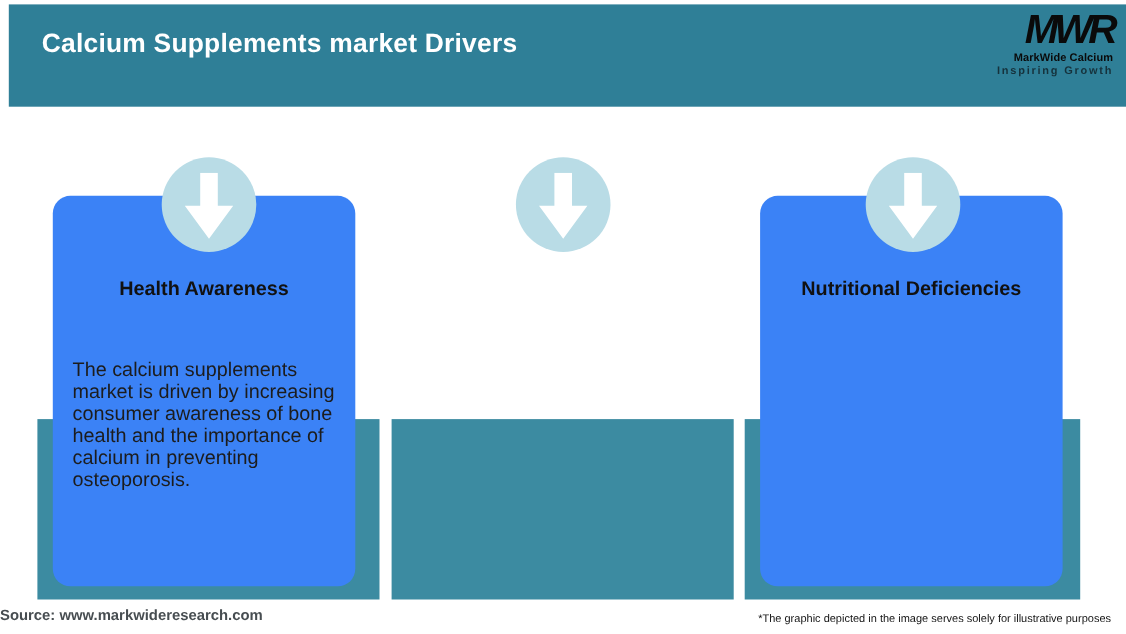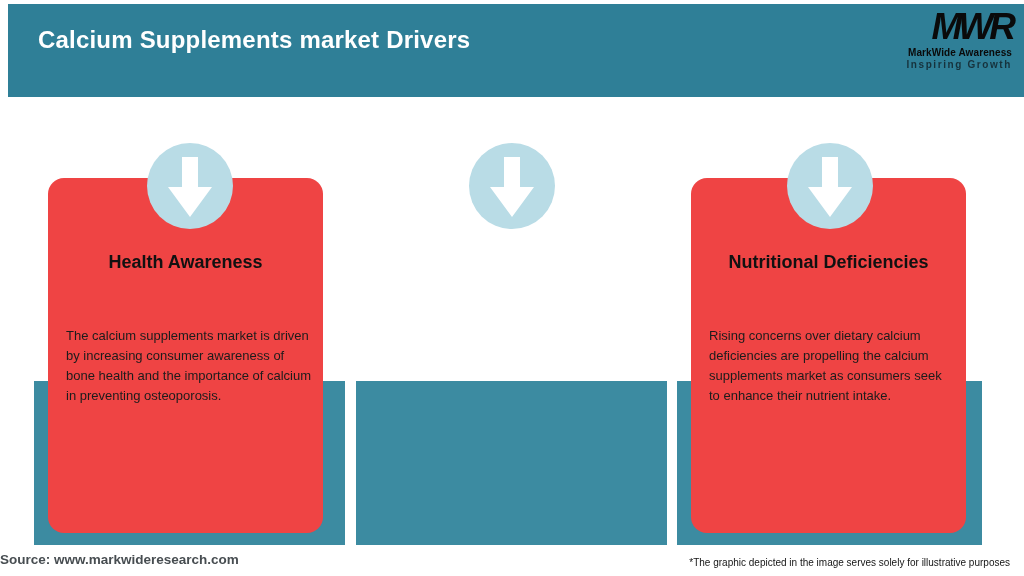--- a/index.html
+++ b/index.html
@@ -64,21 +64,21 @@
   .band {
     position: absolute;
     left: 0; top: 238px;
     width: 100%; height: 164px;
     background: #3c8ba1;
   }
   .card {
     position: absolute;
     left: 14px; top: 35px;
     width: 275px; height: 355px;
-    background: #ef4444;
+    background: #3b82f6;
     border-radius: 16px;
   }
   .col-3 .card { left: 14px; }
   .circle {
     position: absolute;
     left: 50%; top: 0;
     transform: translateX(-50%);
     width: 86px; height: 86px;
     border-radius: 50%;
     background: #b9dce6;
@@ -91,21 +91,21 @@
     position: absolute;
     top: 74px; left: 0; right: 0;
     text-align: center;
     font-size: 18px;
     font-weight: bold;
     color: #111111;
   }
   .card-desc {
     position: absolute;
     top: 148px; left: 18px; right: 10px;
-    font-size: 13px;
+    font-size: 18px;
     line-height: 20px;
     color: #1c1c1c;
   }
 
   
   .source {
     position: absolute;
     left: 0; right: 0; top: 552px;
     text-align: left;
     font-size: 13.5px;
@@ -119,21 +119,21 @@
     color: #141414;
   }
 </style>
 </head>
 <body>
 
 <div class="header">
   <div class="header-title">Calcium Supplements market Drivers</div>
   <div class="logo">
     <div class="logo-monogram">MWR</div>
-    <div class="logo-name">MarkWide Awareness</div>
+    <div class="logo-name">MarkWide Calcium</div>
     <div class="logo-tagline">Inspiring Growth</div>
   </div>
 </div>
 
 <div class="column col-1">
   <div class="band"></div>
   <div class="card">
     <div class="card-title">Health Awareness</div>
     <div class="card-desc">The calcium supplements market is driven by increasing consumer awareness of bone health and the importance of calcium in preventing osteoporosis.</div>
   </div>
@@ -150,21 +150,20 @@
     <svg width="48" height="62" viewBox="0 0 48 62">
       <path d="M16 0 H32 V30 H46 L24 60 L2 30 H16 Z" fill="#ffffff"></path>
     </svg>
   </div>
 </div>
 
 <div class="column col-3">
   <div class="band"></div>
   <div class="card">
     <div class="card-title">Nutritional Deficiencies</div>
-    <div class="card-desc">Rising concerns over dietary calcium deficiencies are propelling the calcium supplements market as consumers seek to enhance their nutrient intake.</div>
   </div>
   <div class="circle">
     <svg width="48" height="62" viewBox="0 0 48 62">
       <path d="M16 0 H32 V30 H46 L24 60 L2 30 H16 Z" fill="#ffffff"></path>
     </svg>
   </div>
 </div>
 
 <div class="source">Source: www.markwideresearch.com</div>
 <div class="disclaimer">*The graphic depicted in the image serves solely for illustrative purposes</div>

